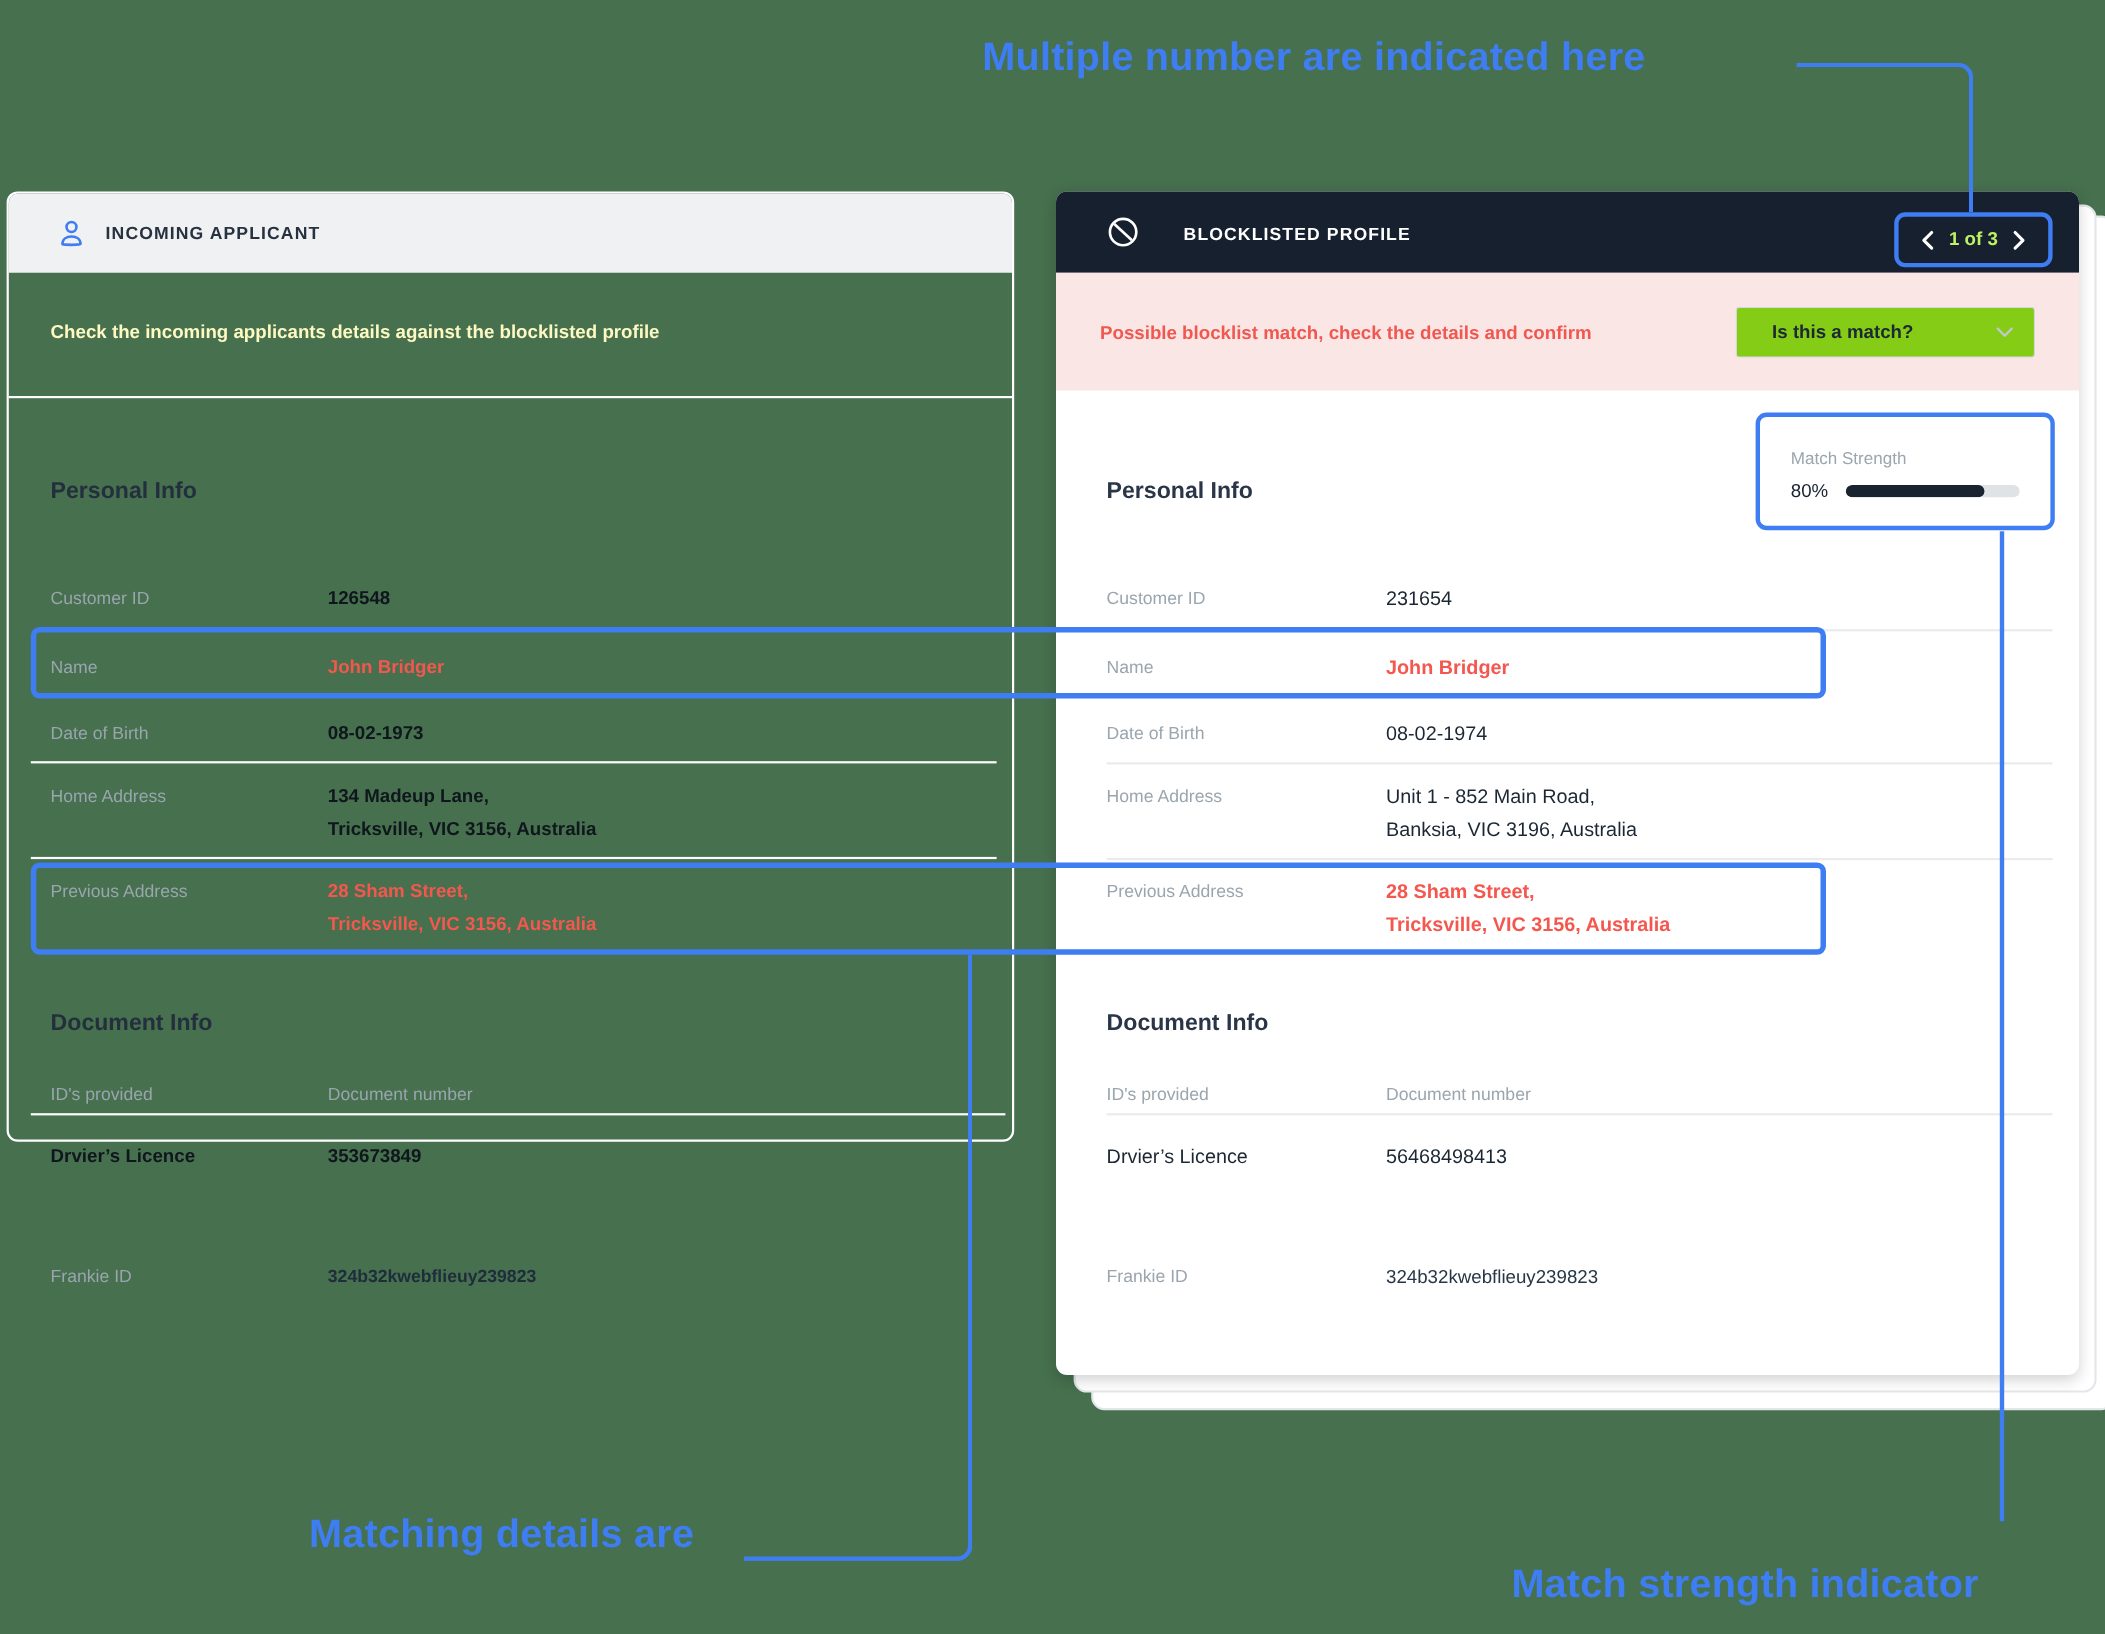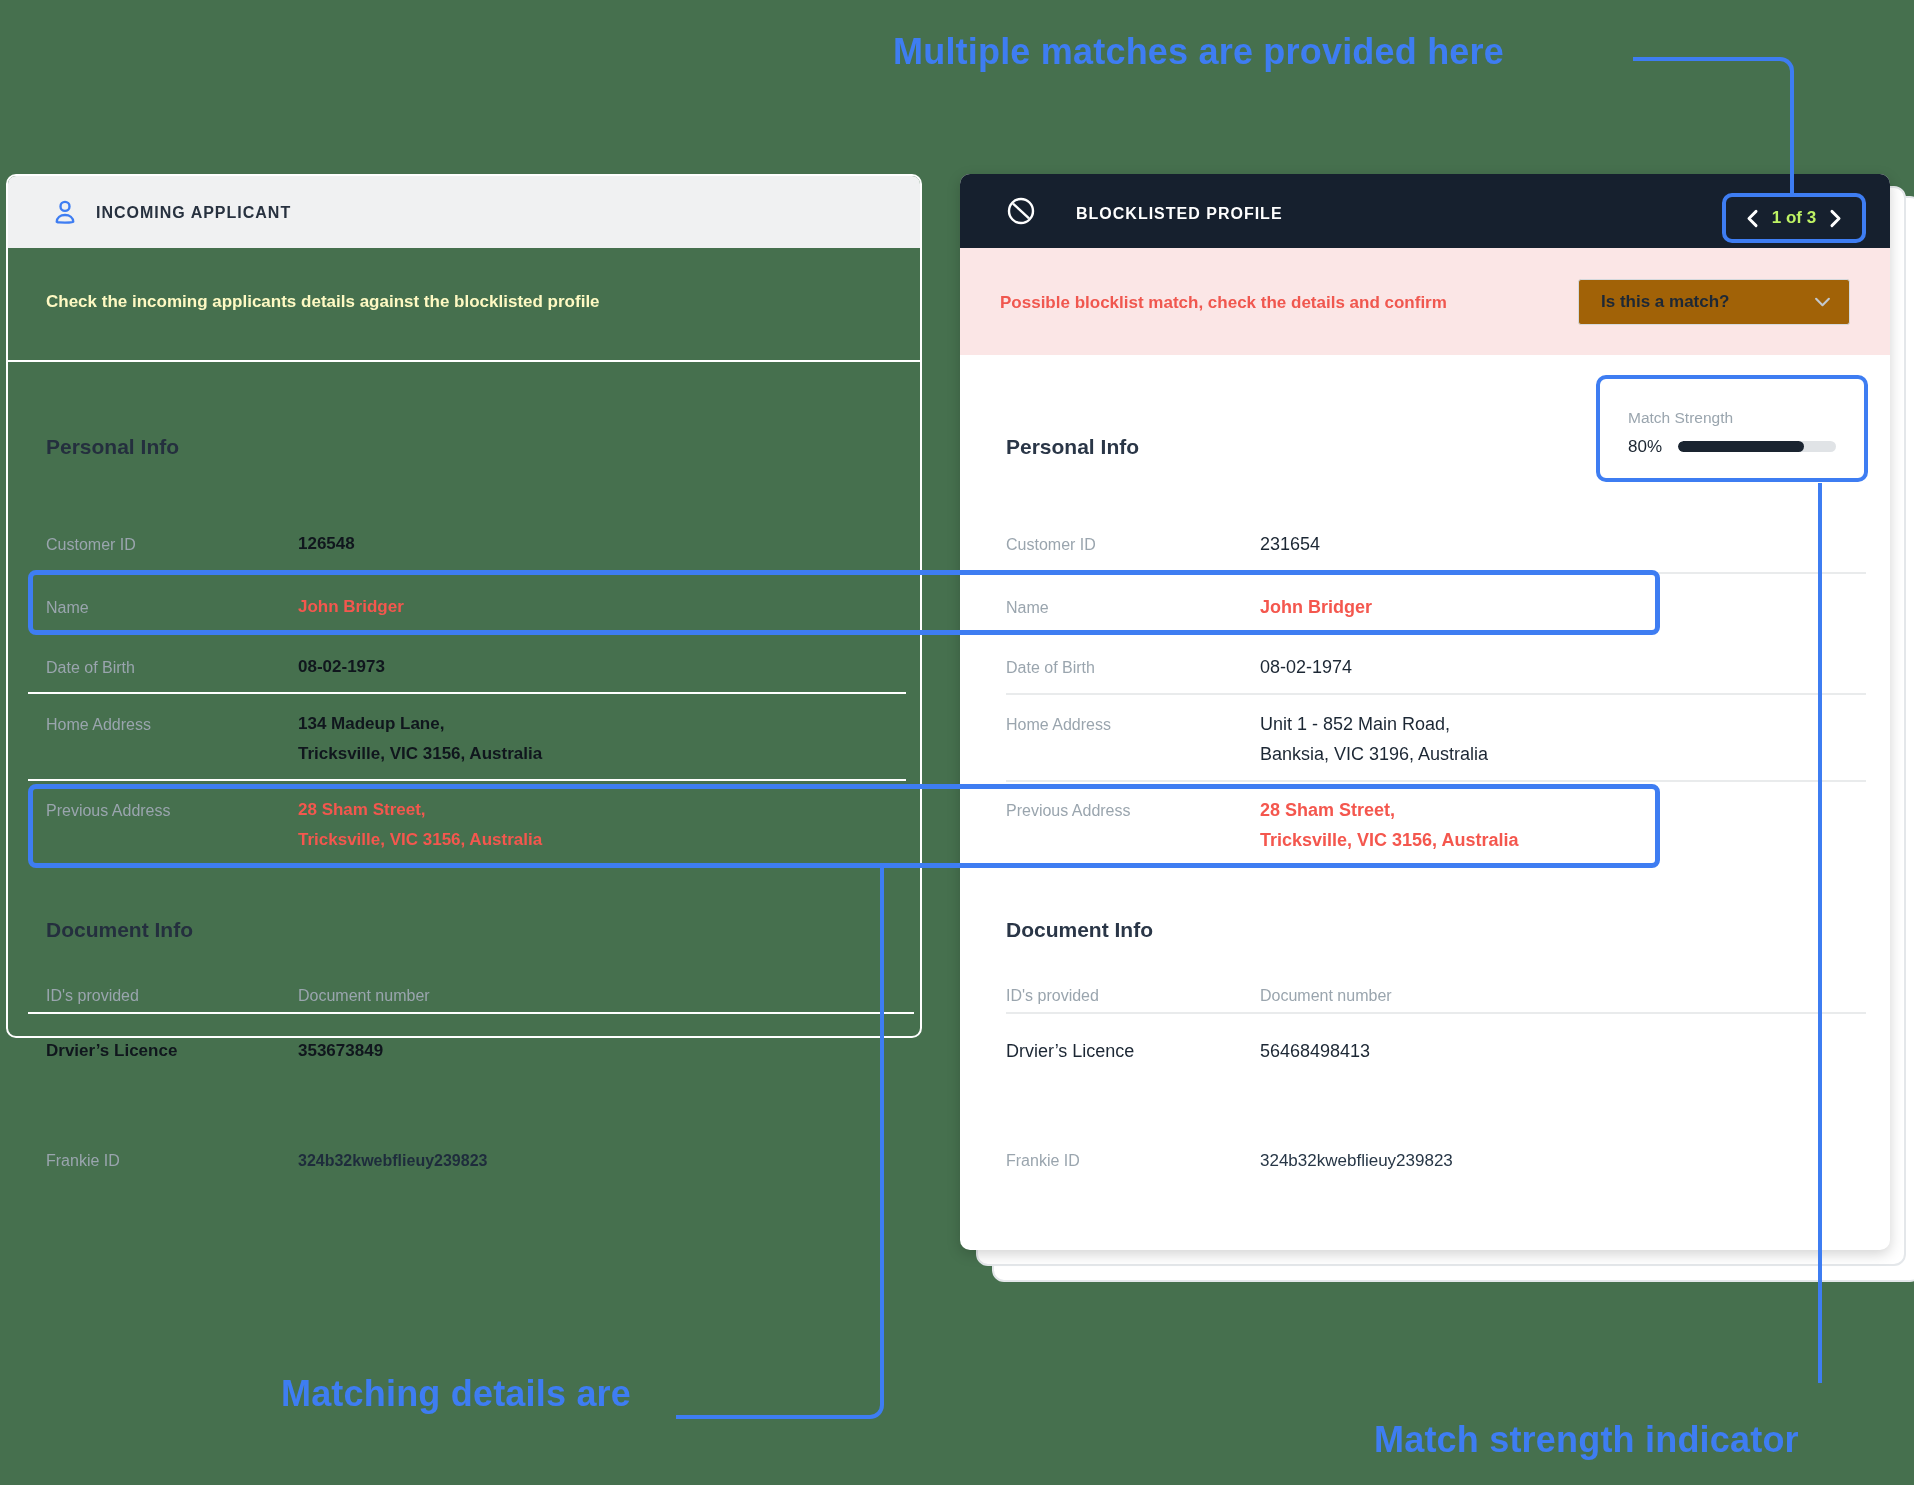--- a/index.html
+++ b/index.html
@@ -66,23 +66,23 @@
     left:1722px; top:193px; width:144px; height:50px;
     border:4px solid #3E7DF2; border-radius:10px; z-index:6;
     display:flex; align-items:center; justify-content:center; gap:13px;
   }
   .pager-text { color:#bef264; font-weight:bold; font-size:17px; white-space:nowrap; }
   .chev-btn { display:flex; align-items:center; cursor:pointer; }
 
   
   .dropdown {
     left:1578px; top:279px; width:272px; height:46px;
-    background:#a16207; border:1px solid #D5D9DD; border-radius:3px; z-index:4;
+    background:#84cc16; border:1px solid #D5D9DD; border-radius:3px; z-index:4;
     display:flex; align-items:center; justify-content:space-between;
-    padding:0 18px 0 22px; cursor:pointer;
+    padding:0 18px 0 32px; cursor:pointer;
   }
   .dropdown-label { font-size:17px; font-weight:bold; color:#1D2836; white-space:nowrap; }
 
   .banner-msg { font-size:17px; font-weight:bold; color:#F0574F; line-height:22px; white-space:nowrap; z-index:4; }
 
   
   .match-box {
     left:1596px; top:375px; width:272px; height:107px;
     border:4px solid #3E7DF2; border-radius:10px; z-index:5;
   }
@@ -92,21 +92,21 @@
     left:1678px; top:441px; width:158px; height:11px;
     background:#E0E3E6; border-radius:6px; z-index:4; overflow:hidden;
   }
   .ms-fill { height:11px; background:#1A2430; border-radius:6px; }
 
   svg { display:block; }
 </style>
 </head>
 <body>
 
-<div class="abs callout z6" style="left:893px; top:26px;">Multiple matches are provided here</div>
+<div class="abs callout z6" style="left:893px; top:26px;">Multiple number are indicated here</div>
 <div class="abs z5" style="left:1633px; top:57px; width:161px; height:136px;
      border-top:4px solid #3E7DF2; border-right:4px solid #3E7DF2; border-top-right-radius:14px;"></div>
 
 <div class="abs right-card-back" style="left:992px; top:196px; width:930px; height:1086px;"></div>
 <div class="abs right-card-back" style="left:976px; top:186px; width:930px; height:1080px;"></div>
 
 <div class="abs left-panel"></div>
 <div class="abs left-header"></div>
 <span class="abs z4" style="left:50px; top:197px;">
   <svg width="30" height="30" viewBox="0 0 24 24" fill="none" stroke="#3E7DF2" stroke-width="1.9" stroke-linecap="round" stroke-linejoin="round">

